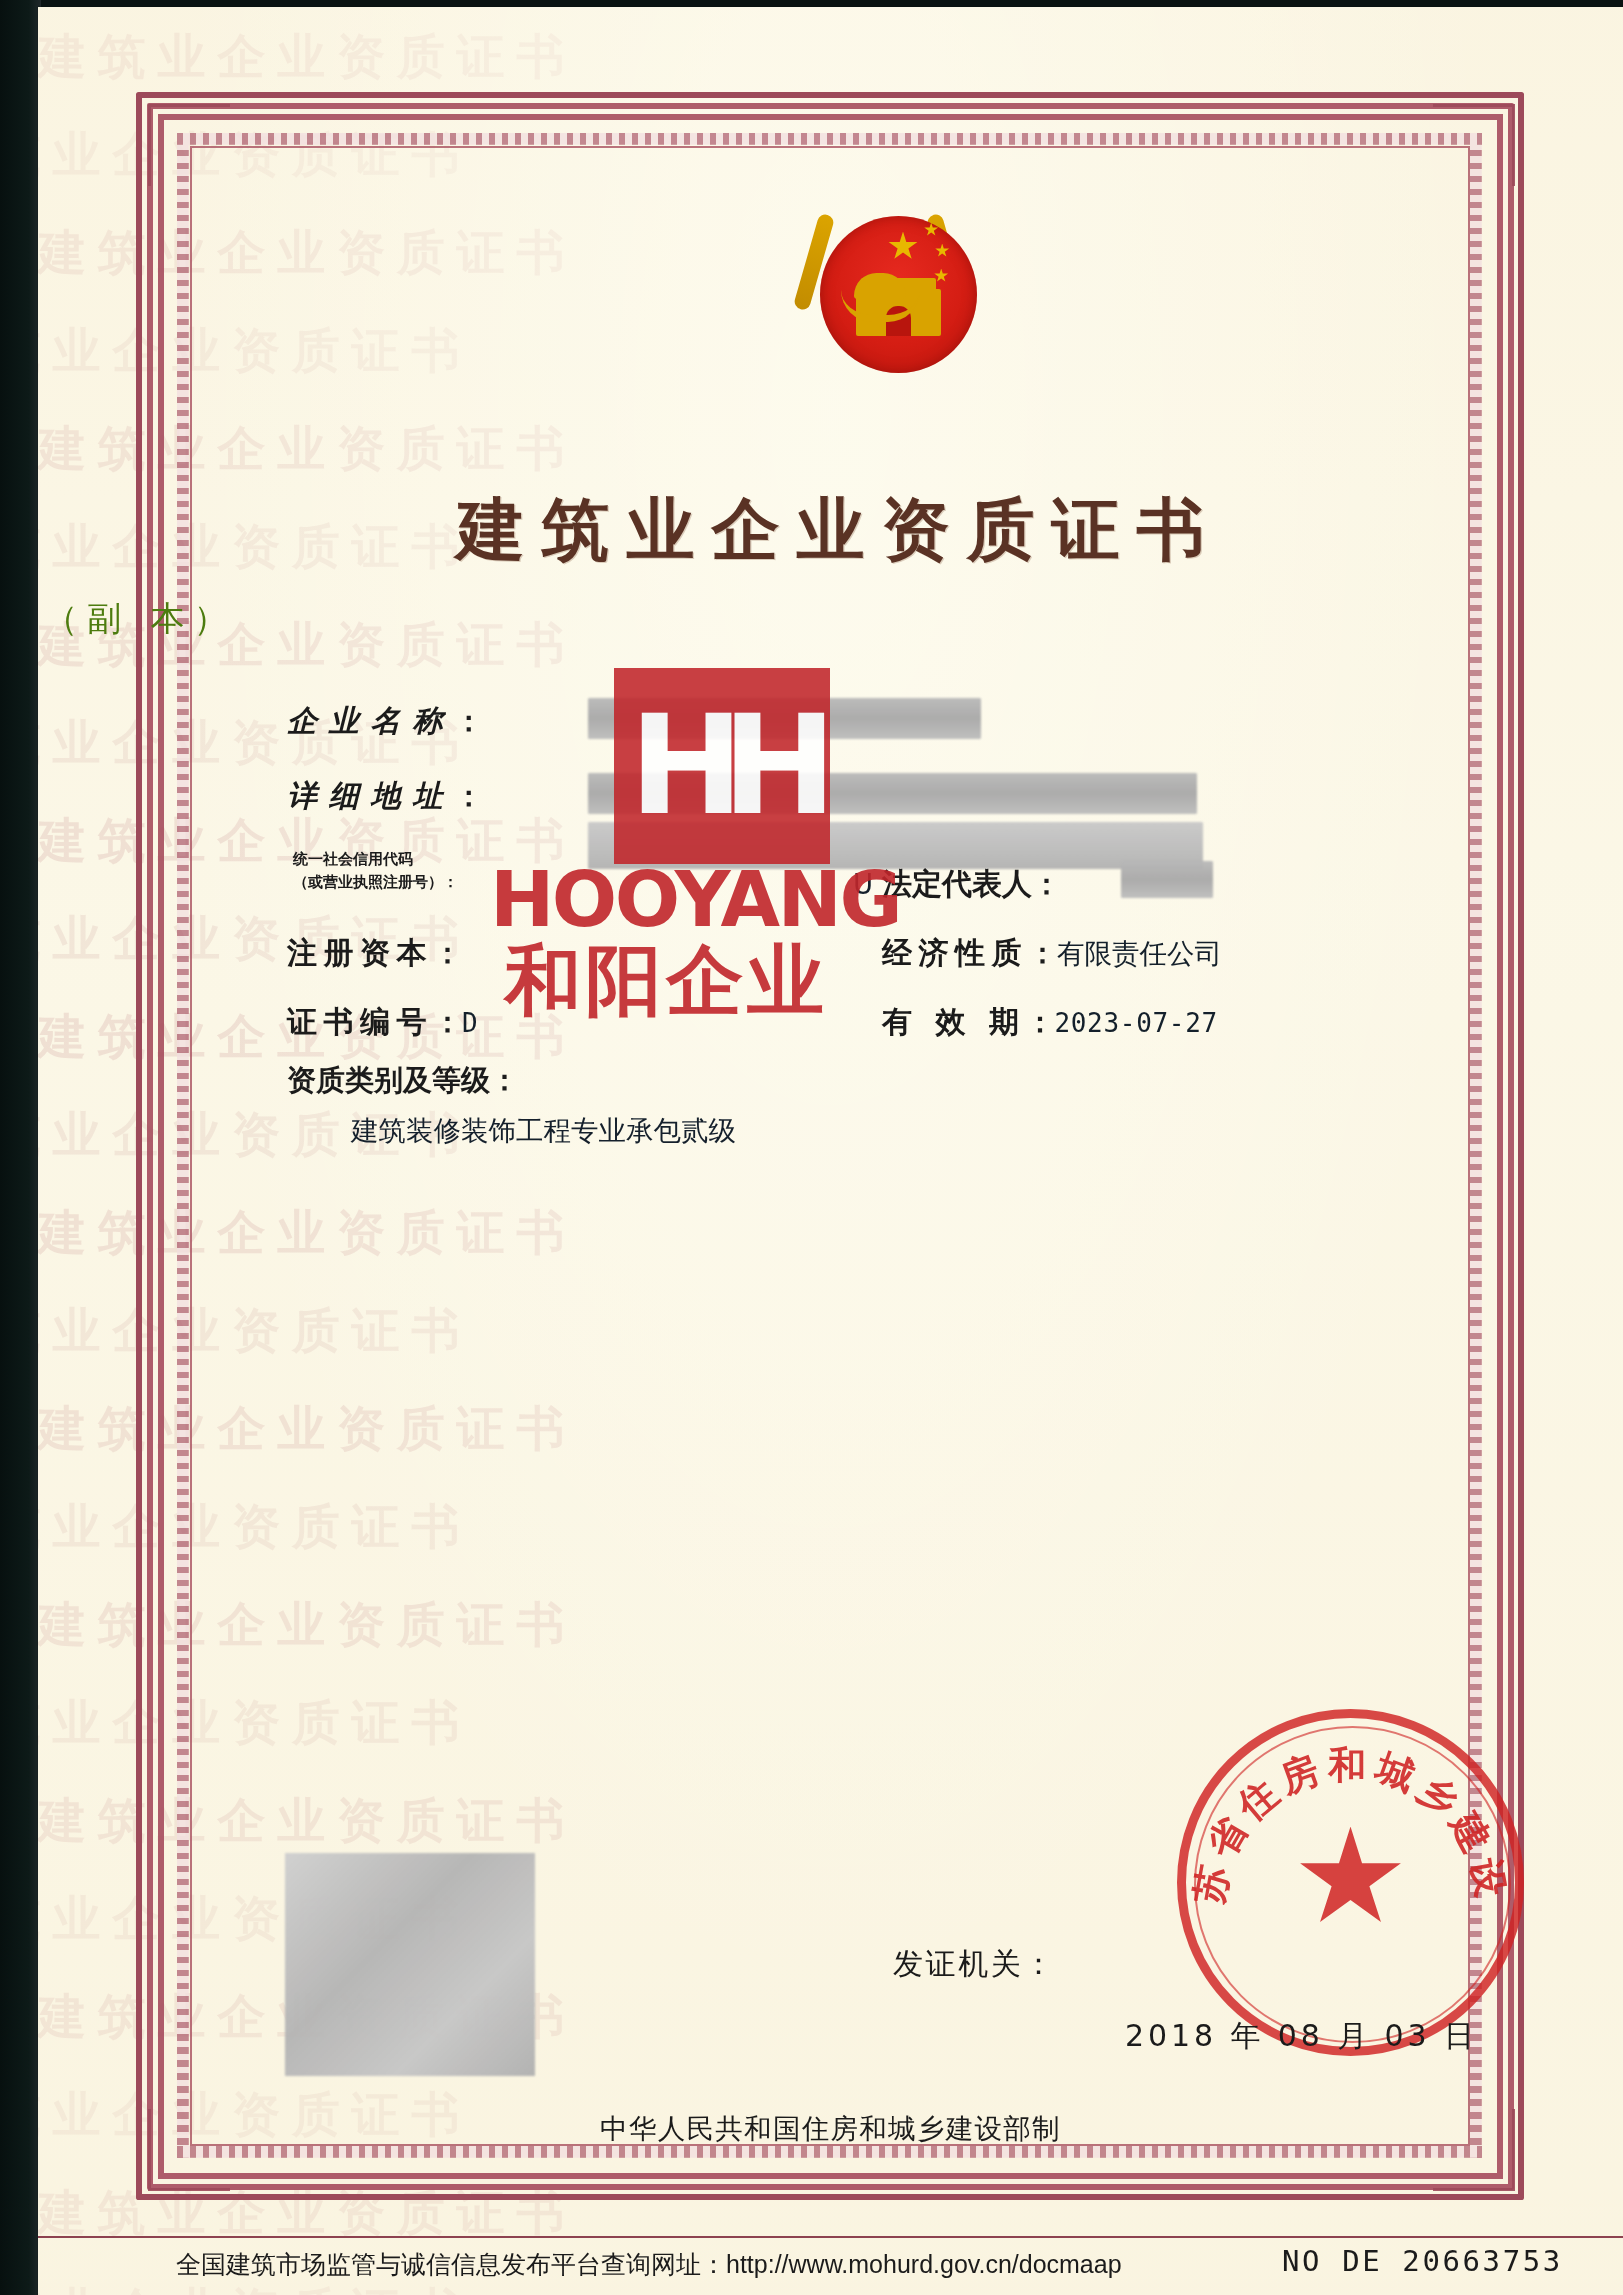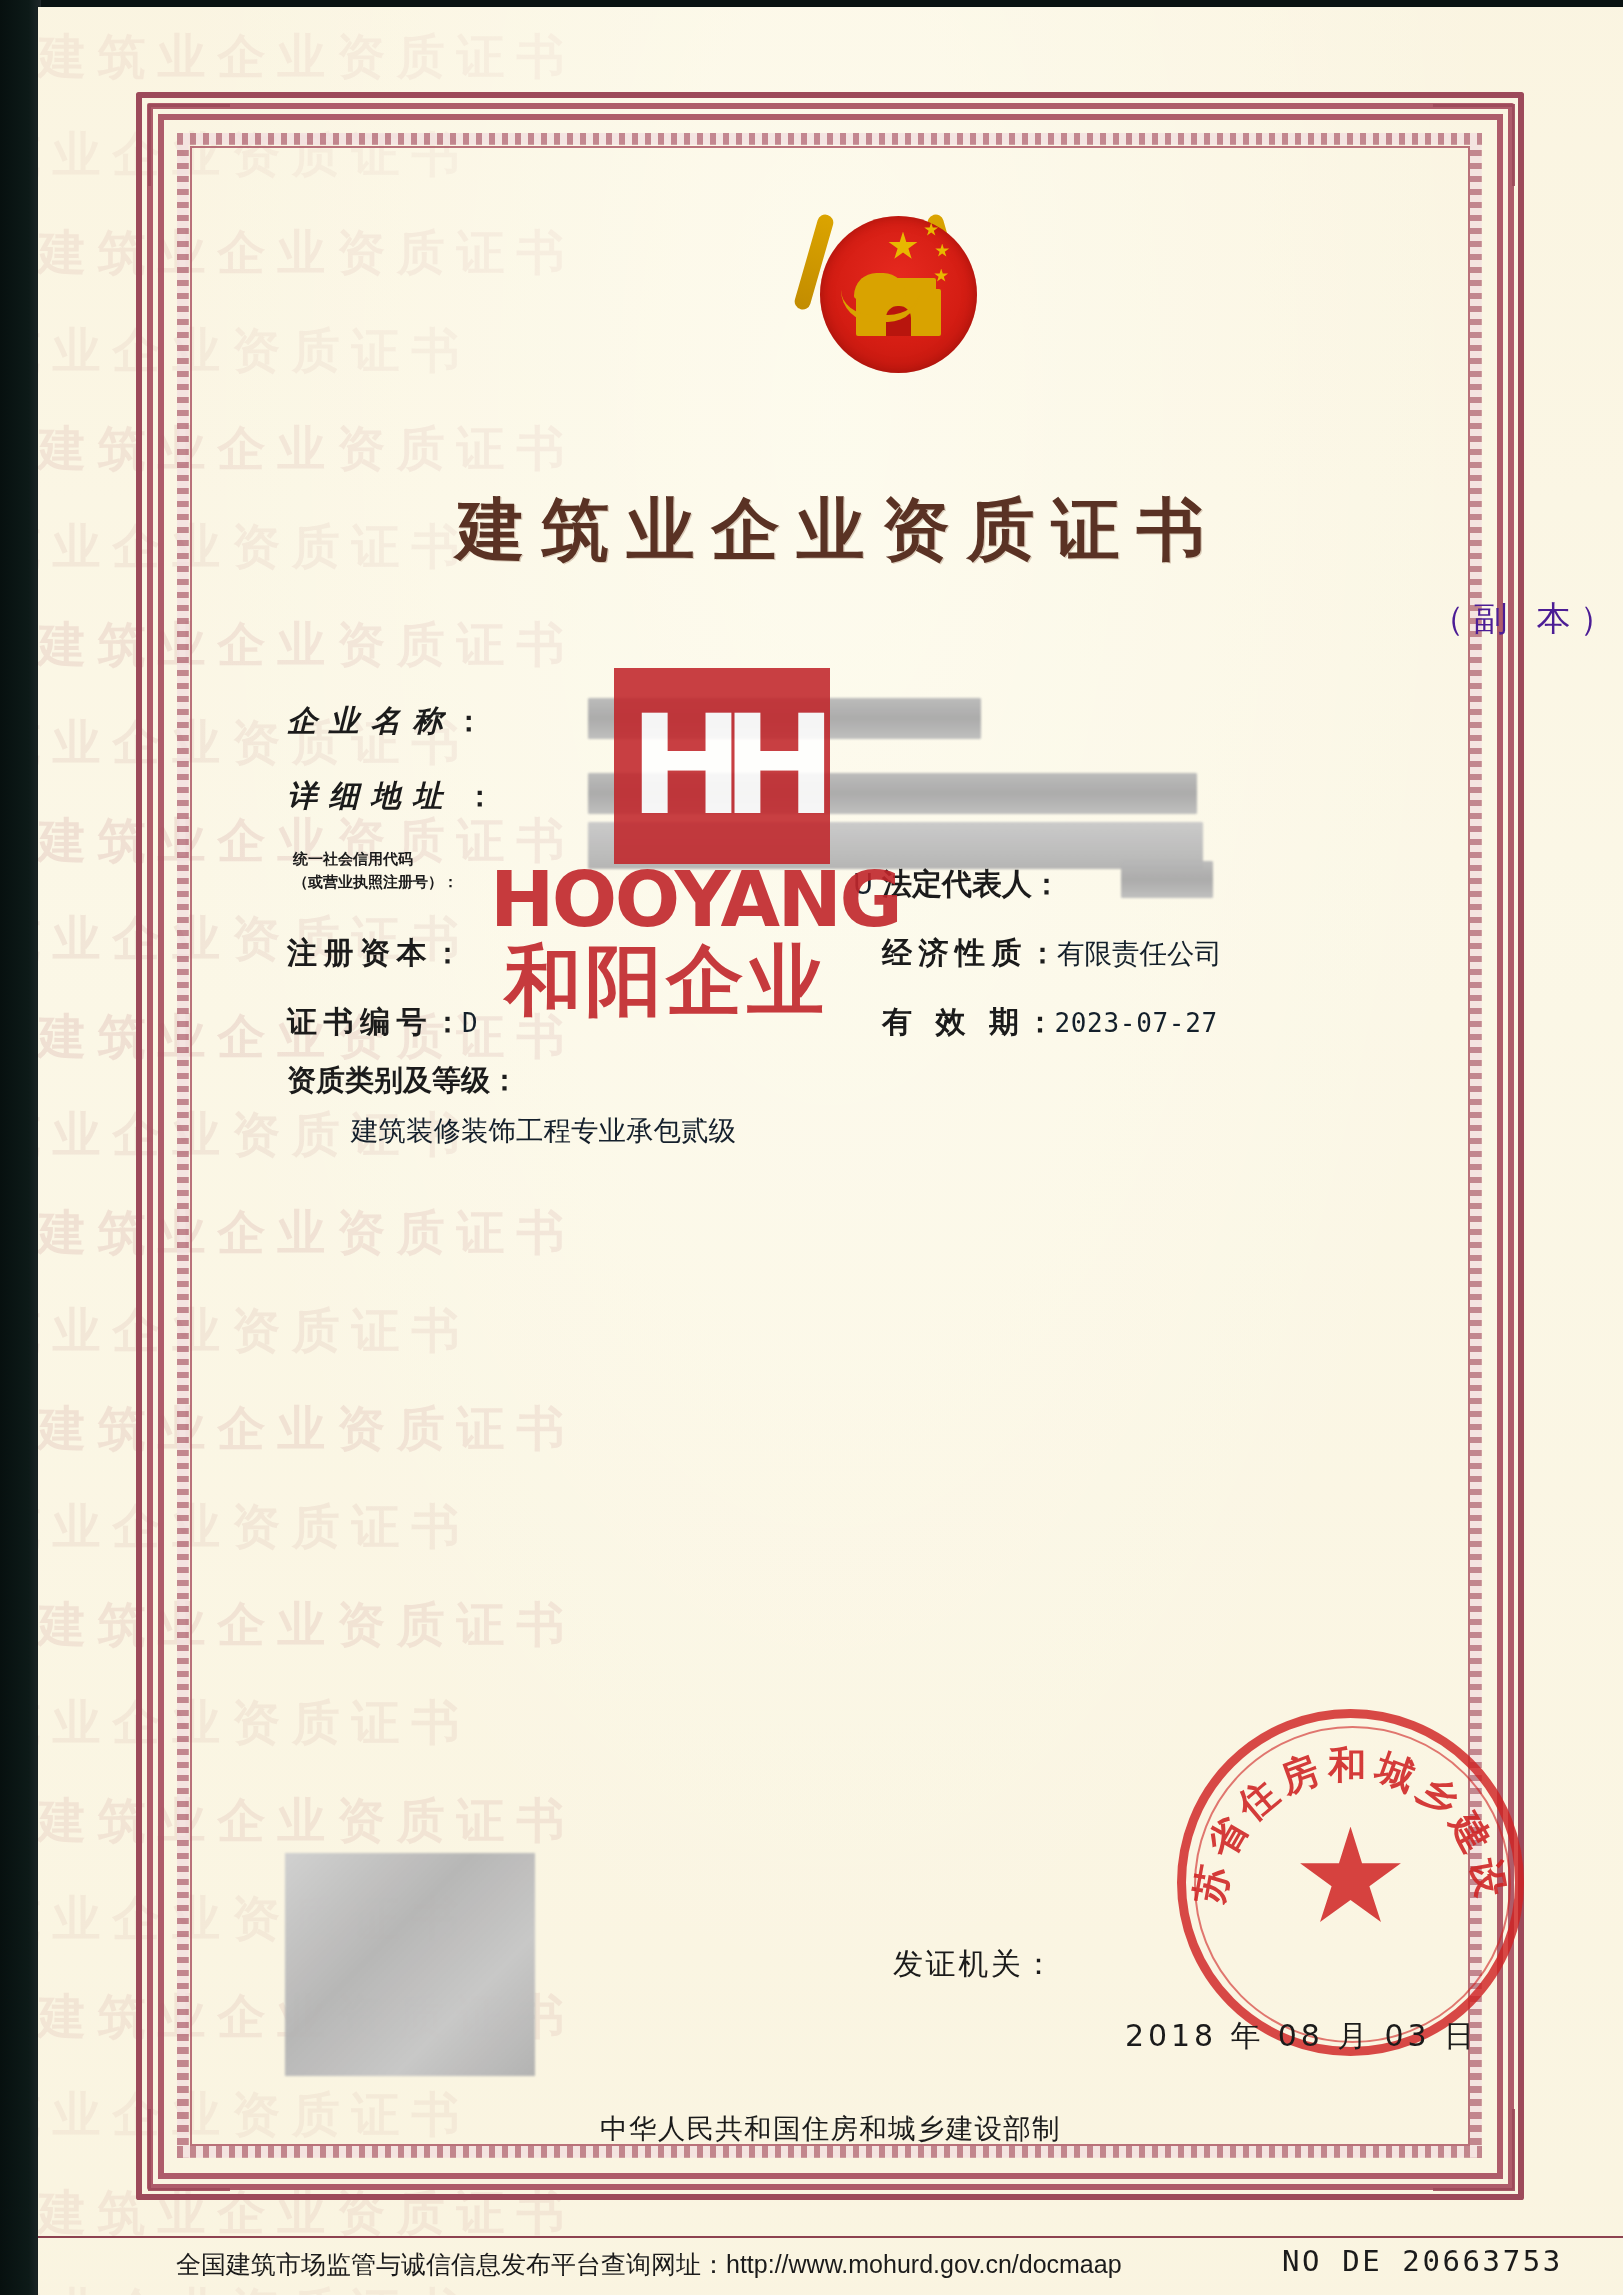--- a/index.html
+++ b/index.html
@@ -203,25 +203,25 @@
     font-size: 68px;
     letter-spacing: 17px;
     color: #5a3224;
     text-shadow: 1.3px 1.3px 0 rgba(120,70,45,0.25);
     padding-left: 17px;
   }
   #title-sub {
     position: absolute;
     left: 0; right: 0;
     top: 589px;
-    text-align: right;
+    text-align: left;
     font-family: "DejaVu Sans", sans-serif;
     font-size: 34px;
     letter-spacing: 9.2px;
-    color: #4c1d95;
+    color: #4d7c0f;
     padding-left: 6px;
   }
 
   
   .field {
     position: absolute;
     display: flex;
     align-items: baseline;
     font-family: "DejaVu Sans", sans-serif;
     color: #1d1d1d;
@@ -513,21 +513,21 @@
     <div id="title-main">建筑业企业资质证书</div>
     <div id="title-sub">（副 本）</div>
 
     <div class="field" style="left:249px; top:694px;">
       <span class="label sp">企业名称</span>
       <span class="colon">：</span>
       <span class="value"></span>
     </div>
     <div class="redact" style="left:550px; top:691px; width:393px; height:41px;"></div>
 
-    <div class="field" style="left:249px; top:769px;gap:11px;">
+    <div class="field" style="left:249px; top:769px;">
       <span class="label sp">详细地址</span>
       <span class="colon">：</span>
       <span class="value"></span>
     </div>
     <div class="redact" style="left:550px; top:766px; width:609px; height:41px;"></div>
     <div class="redact soft" style="left:550px; top:815px; width:615px; height:47px;"></div>
 
     <div class="field" style="left:255px; top:841px;">
       <div class="label-stack">
         <div>统一社会信用代码</div>

